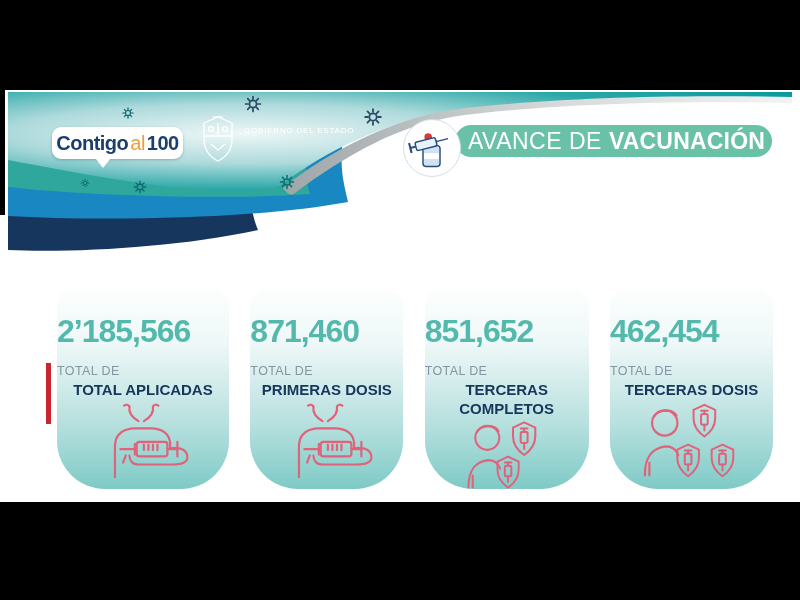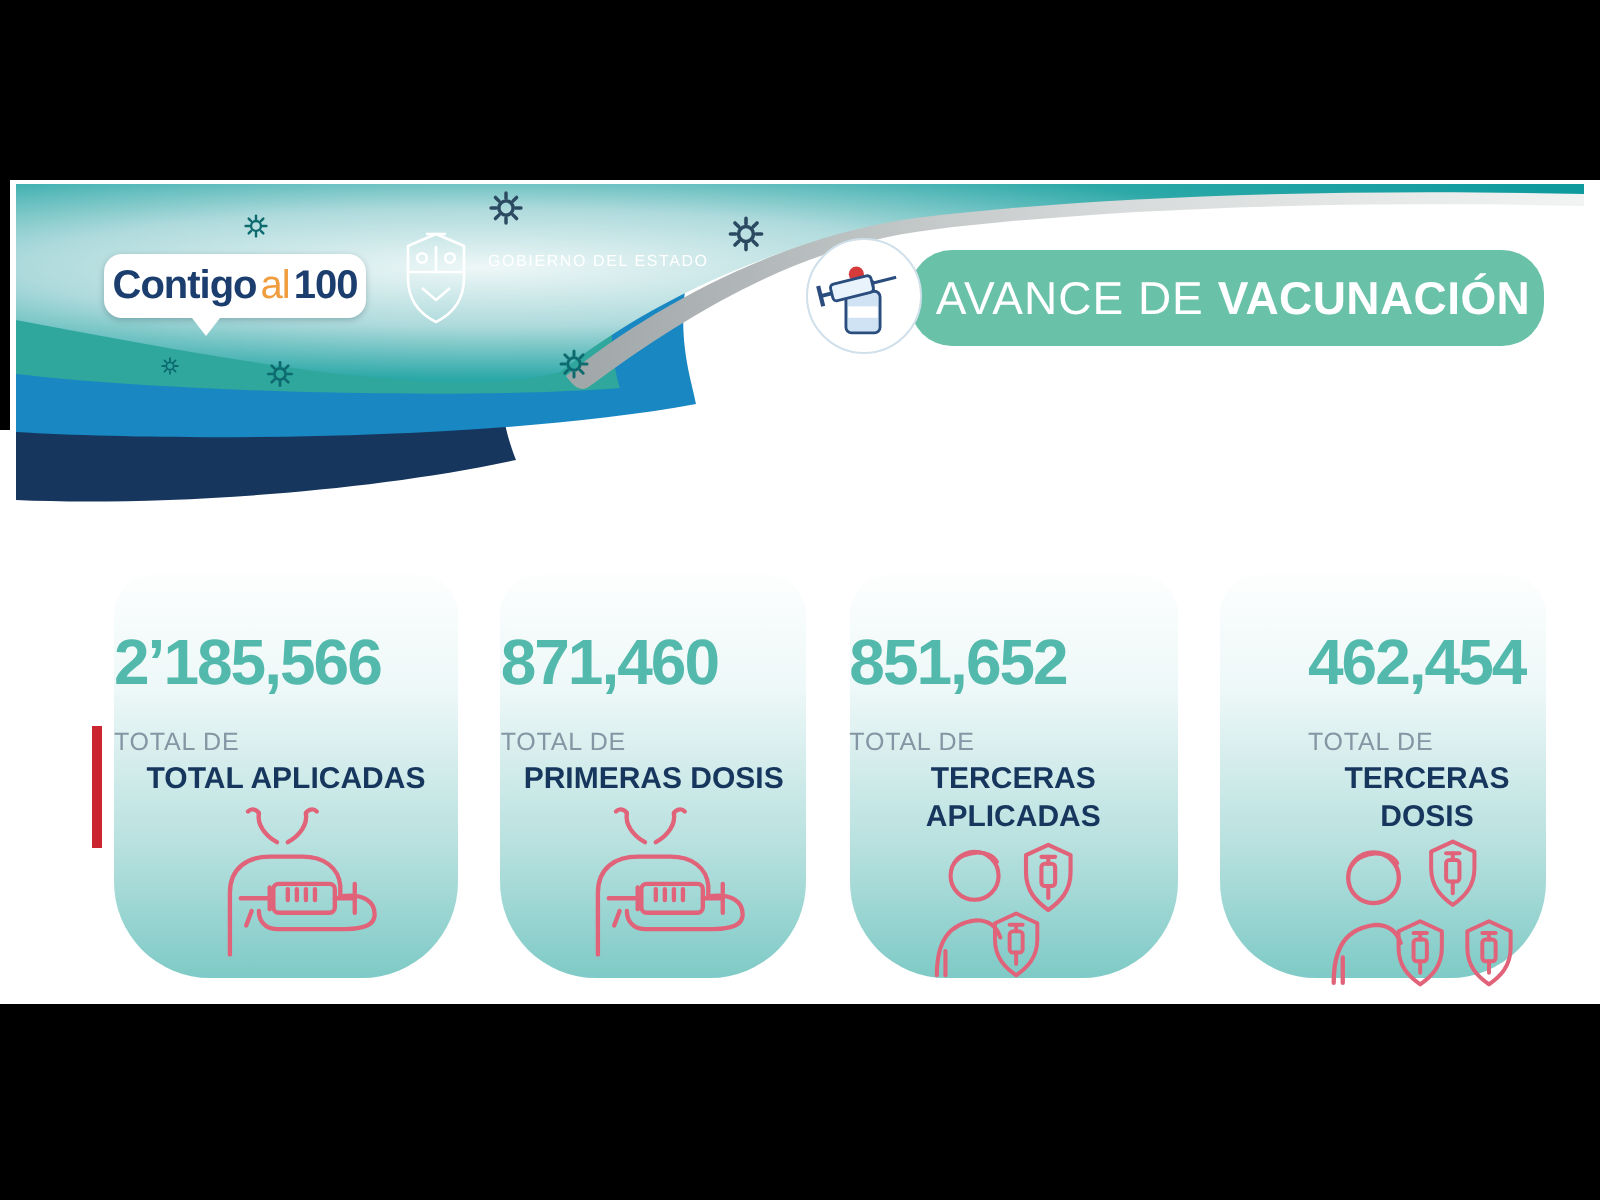--- a/index.html
+++ b/index.html
@@ -22,35 +22,35 @@
                 border-left:7px solid transparent;border-right:7px solid transparent;border-top:9px solid #fff;}
 
   
   .gov{position:absolute;left:200px;top:24px;display:flex;align-items:flex-start;}
   .gov-emblem{margin-right:8px;}
   .gov-text{margin-top:10px;color:#fff;}
   .gov-title{font-size:13.5px;font-weight:bold;letter-spacing:0.5px;line-height:1.1;}
   .gov-sub{font-size:8px;letter-spacing:0.8px;margin-top:2px;}
 
   
-  .title-pill{position:absolute;left:455px;top:35px;width:317px;height:48px;background:#69c2a8;border-radius:21px;
+  .title-pill{position:absolute;left:455px;top:35px;width:317px;height:32px;background:#69c2a8;border-radius:21px;
               display:flex;align-items:center;justify-content:center;color:#fff;font-size:23px;white-space:nowrap;
               padding-left:6px;box-sizing:border-box;}
   .title-pill .light{font-weight:normal;letter-spacing:0.5px;margin-right:7px;}
   .title-pill .bold{font-weight:bold;letter-spacing:0.2px;}
 
   .syringe-badge{position:absolute;left:403px;top:29px;width:58px;height:58px;border-radius:50%;
                  background:#fff;border:1.5px solid #cfe0ea;box-sizing:border-box;z-index:3;}
 
   
   .cards{position:absolute;left:57px;top:197px;width:716px;height:202px;display:flex;justify-content:space-between;}
   .card{height:202px;border-radius:20px 20px 48px 48px;display:flex;flex-direction:column;
         background:linear-gradient(180deg,#fdfefe 0%,#eef8f8 28%,#b6e0de 68%,#7ecac6 100%);
         padding-top:26px;box-sizing:border-box;}
-  .card.w1{width:172px;} .card.w2{width:153px;} .card.w3{width:164px;} .card.w4{width:163px;padding-left:44px;}
+  .card.w1{width:172px;} .card.w2{width:153px;} .card.w3{width:164px;} .card.w4{width:163px;}
   .value{font-size:32px;font-weight:bold;color:#53b9ac;letter-spacing:-1px;}
   .subtitle{margin-top:14px;font-size:12.5px;color:#8496a3;letter-spacing:0.4px;}
   .label{margin-top:3px;font-size:15px;font-weight:bold;color:#17365d;text-align:center;line-height:1.25;}
   .label span{display:block;}
   .icon-zone{flex:1;display:flex;align-items:flex-end;justify-content:center;padding-bottom:10px;}
   .pink-art{stroke:#e0637a;fill:none;stroke-width:2.4;stroke-linecap:round;stroke-linejoin:round;}
 
   .red-accent{position:absolute;left:46px;top:273px;width:5px;height:61px;background:#cb2530;}
 </style>
 </head>
@@ -203,21 +203,21 @@
             <line x1="36" y1="58" x2="33" y2="66"></line>
           </svg>
         </div>
       </div>
 
       <div class="card w3">
         <div class="value">851,652</div>
         <div class="subtitle">TOTAL DE</div>
         <div class="label">
           <span>TERCERAS</span>
-          <span>APLICADAS</span>
+          <span>COMPLETOS</span>
         </div>
         <div class="icon-zone">
           <svg class="pink-art" width="100" height="72" viewBox="0 0 110 84" stroke-width="2.6">
             <circle cx="32" cy="22" r="14"></circle>
             <path d="M20,15 C25,7 41,6 45,14"></path>
             <path d="M10,80 C10,60 17,50 33,48 C41,48 45,52 47,58"></path>
             <line x1="15" y1="66" x2="15" y2="80"></line>
             <g transform="translate(60,4)">
               <path d="M15,0 L28,6 V16 C28,27 22,33 15,38 C8,33 2,27 2,16 V6 Z"></path>
               <line x1="15" y1="7" x2="15" y2="11"></line>

